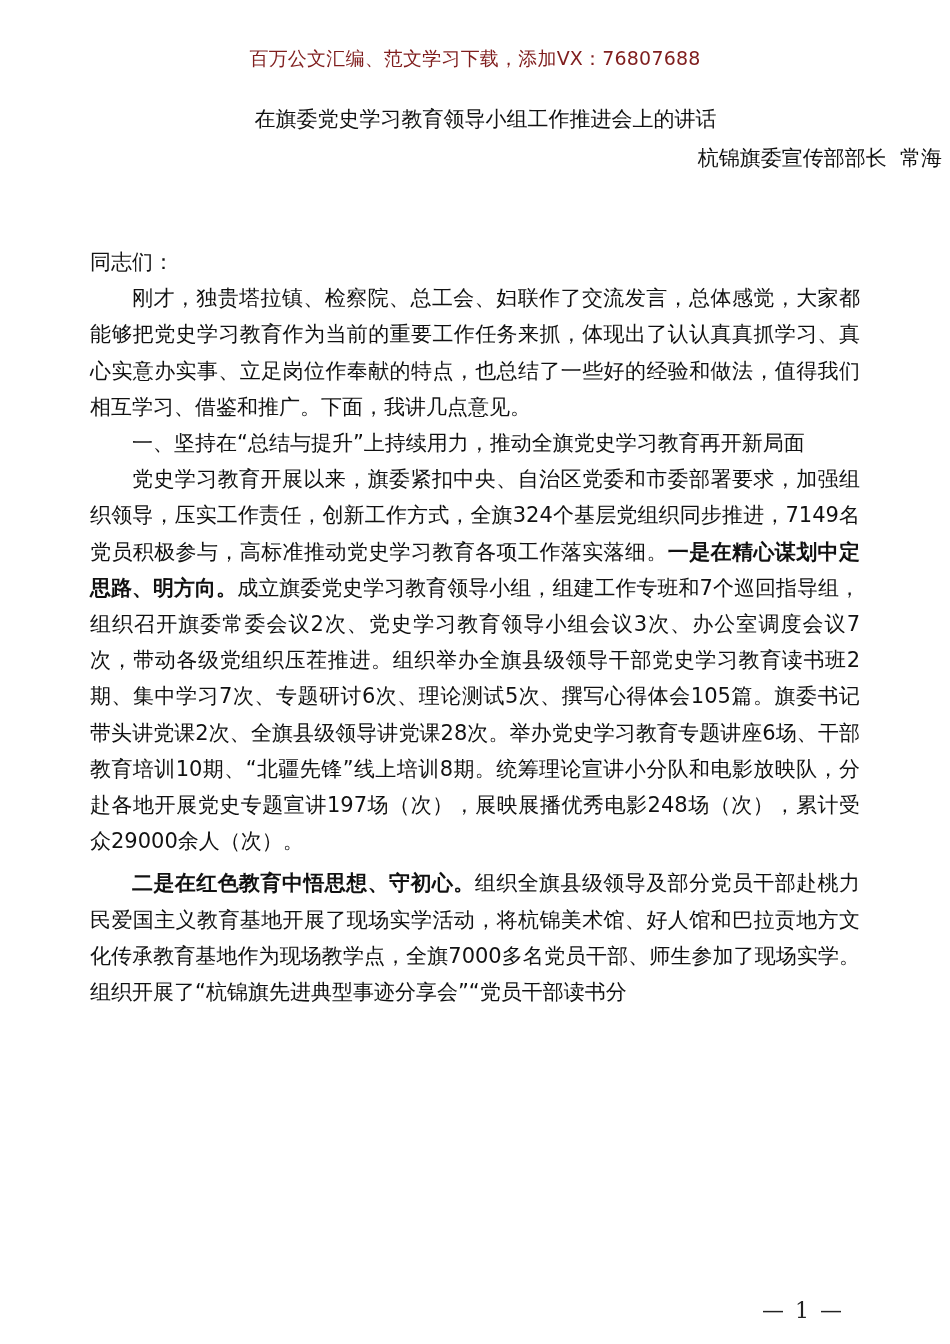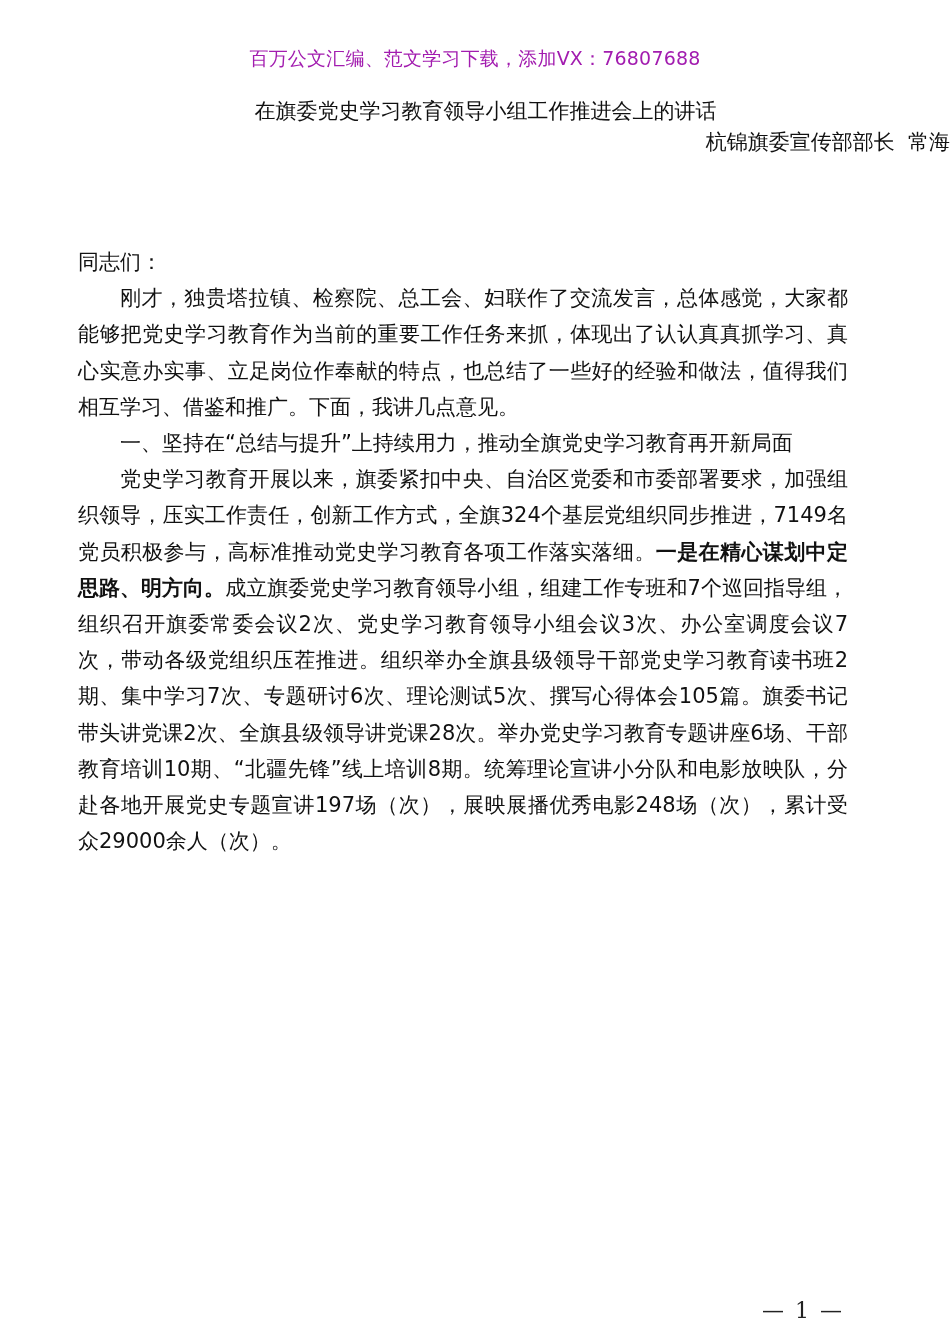--- a/index.html
+++ b/index.html
@@ -1,23 +1,23 @@
 <!DOCTYPE html>
 <html><head>
 <meta charset="utf-8">
 <style>
   html, body { margin: 0; padding: 0; background: #ffffff; }
   body { width: 950px; height: 1344px; position: relative; overflow: hidden;
          font-family: "DejaVu Sans", "Liberation Sans", sans-serif; color: #111; }
   .banner { position: absolute; top: 46px; left: 0; width: 950px; text-align: center;
-            color: #a21caf; font-size: 19px; letter-spacing: 0.2px; }
+            color: #7f1d1d; font-size: 19px; letter-spacing: 0.2px; }
   .title-block { position: absolute; top: 96px; left: 0; width: 950px; text-align: center;
                  font-size: 21px; line-height: 31px; }
-  .title-block div { margin: 0; padding-left: 21px; }
-  .body { position: absolute; top: 244px; left: 78px; width: 770px;
+  .title-block div { margin: 8px; padding-left: 21px; }
+  .body { position: absolute; top: 244px; left: 90px; width: 770px;
           font-size: 21px; line-height: 36.2px; text-align: justify; text-justify: inter-character; }
   .body p { margin: 0; }
   .indent { text-indent: 2em; }
   .gap-sm { margin-top: 6px !important; }
   .bold { font-weight: bold; }
   .footer { position: absolute; top: 1298px; left: 762px; font-family: "DejaVu Serif", "Liberation Serif", serif;
             font-size: 22px; color: #222; letter-spacing: 2px; }
 </style>
 </head>
 <body>
@@ -27,15 +27,16 @@
 <div class="title-block">
   <div>在旗委党史学习教育领导小组工作推进会上的讲话</div>
   <div style="white-space: pre; text-align: right;">杭锦旗委宣传部部长  常海</div>
 </div>
 
 <div class="body">
   <p>同志们：</p>
   <p class="indent">刚才，独贵塔拉镇、检察院、总工会、妇联作了交流发言，总体感觉，大家都能够把党史学习教育作为当前的重要工作任务来抓，体现出了认认真真抓学习、真心实意办实事、立足岗位作奉献的特点，也总结了一些好的经验和做法，值得我们相互学习、借鉴和推广。下面，我讲几点意见。</p>
   <p class="indent">一、坚持在“总结与提升”上持续用力，推动全旗党史学习教育再开新局面</p>
   <p class="indent"><span>党史学习教育开展以来，旗委紧扣中央、自治区党委和市委部署要求，加强组织领导，压实工作责任，创新工作方式，全旗324个基层党组织同步推进，7149名党员积极参与，高标准推动党史学习教育各项工作落实落细。</span><span class="bold">一是在精心谋划中定思路、明方向。</span><span>成立旗委党史学习教育领导小组，组建工作专班和7个巡回指导组，组织召开旗委常委会议2次、党史学习教育领导小组会议3次、办公室调度会议7次，带动各级党组织压茬推进。组织举办全旗县级领导干部党史学习教育读书班2期、集中学习7次、专题研讨6次、理论测试5次、撰写心得体会105篇。旗委书记带头讲党课2次、全旗县级领导讲党课28次。举办党史学习教育专题讲座6场、干部教育培训10期、“北疆先锋”线上培训8期。统筹理论宣讲小分队和电影放映队，分赴各地开展党史专题宣讲197场（次），展映展播优秀电影248场（次），累计受众29000余人（次）。</span></p>
+  <p class="indent gap-sm"><span class="bold">二是在红色教育中悟思想、守初心。</span><span>组织全旗县级领导及部分党员干部赴桃力民爱国主义教育基地开展了现场实学活动，将杭锦美术馆、好人馆和巴拉贡地方文化传承教育基地作为现场教学点，全旗7000多名党员干部、师生参加了现场实学。组织开展了“杭锦旗先进典型事迹分享会”“党员干部读书分</span></p>
 </div>
 
 <div class="footer">— 1 —</div>
 
 </body></html>

